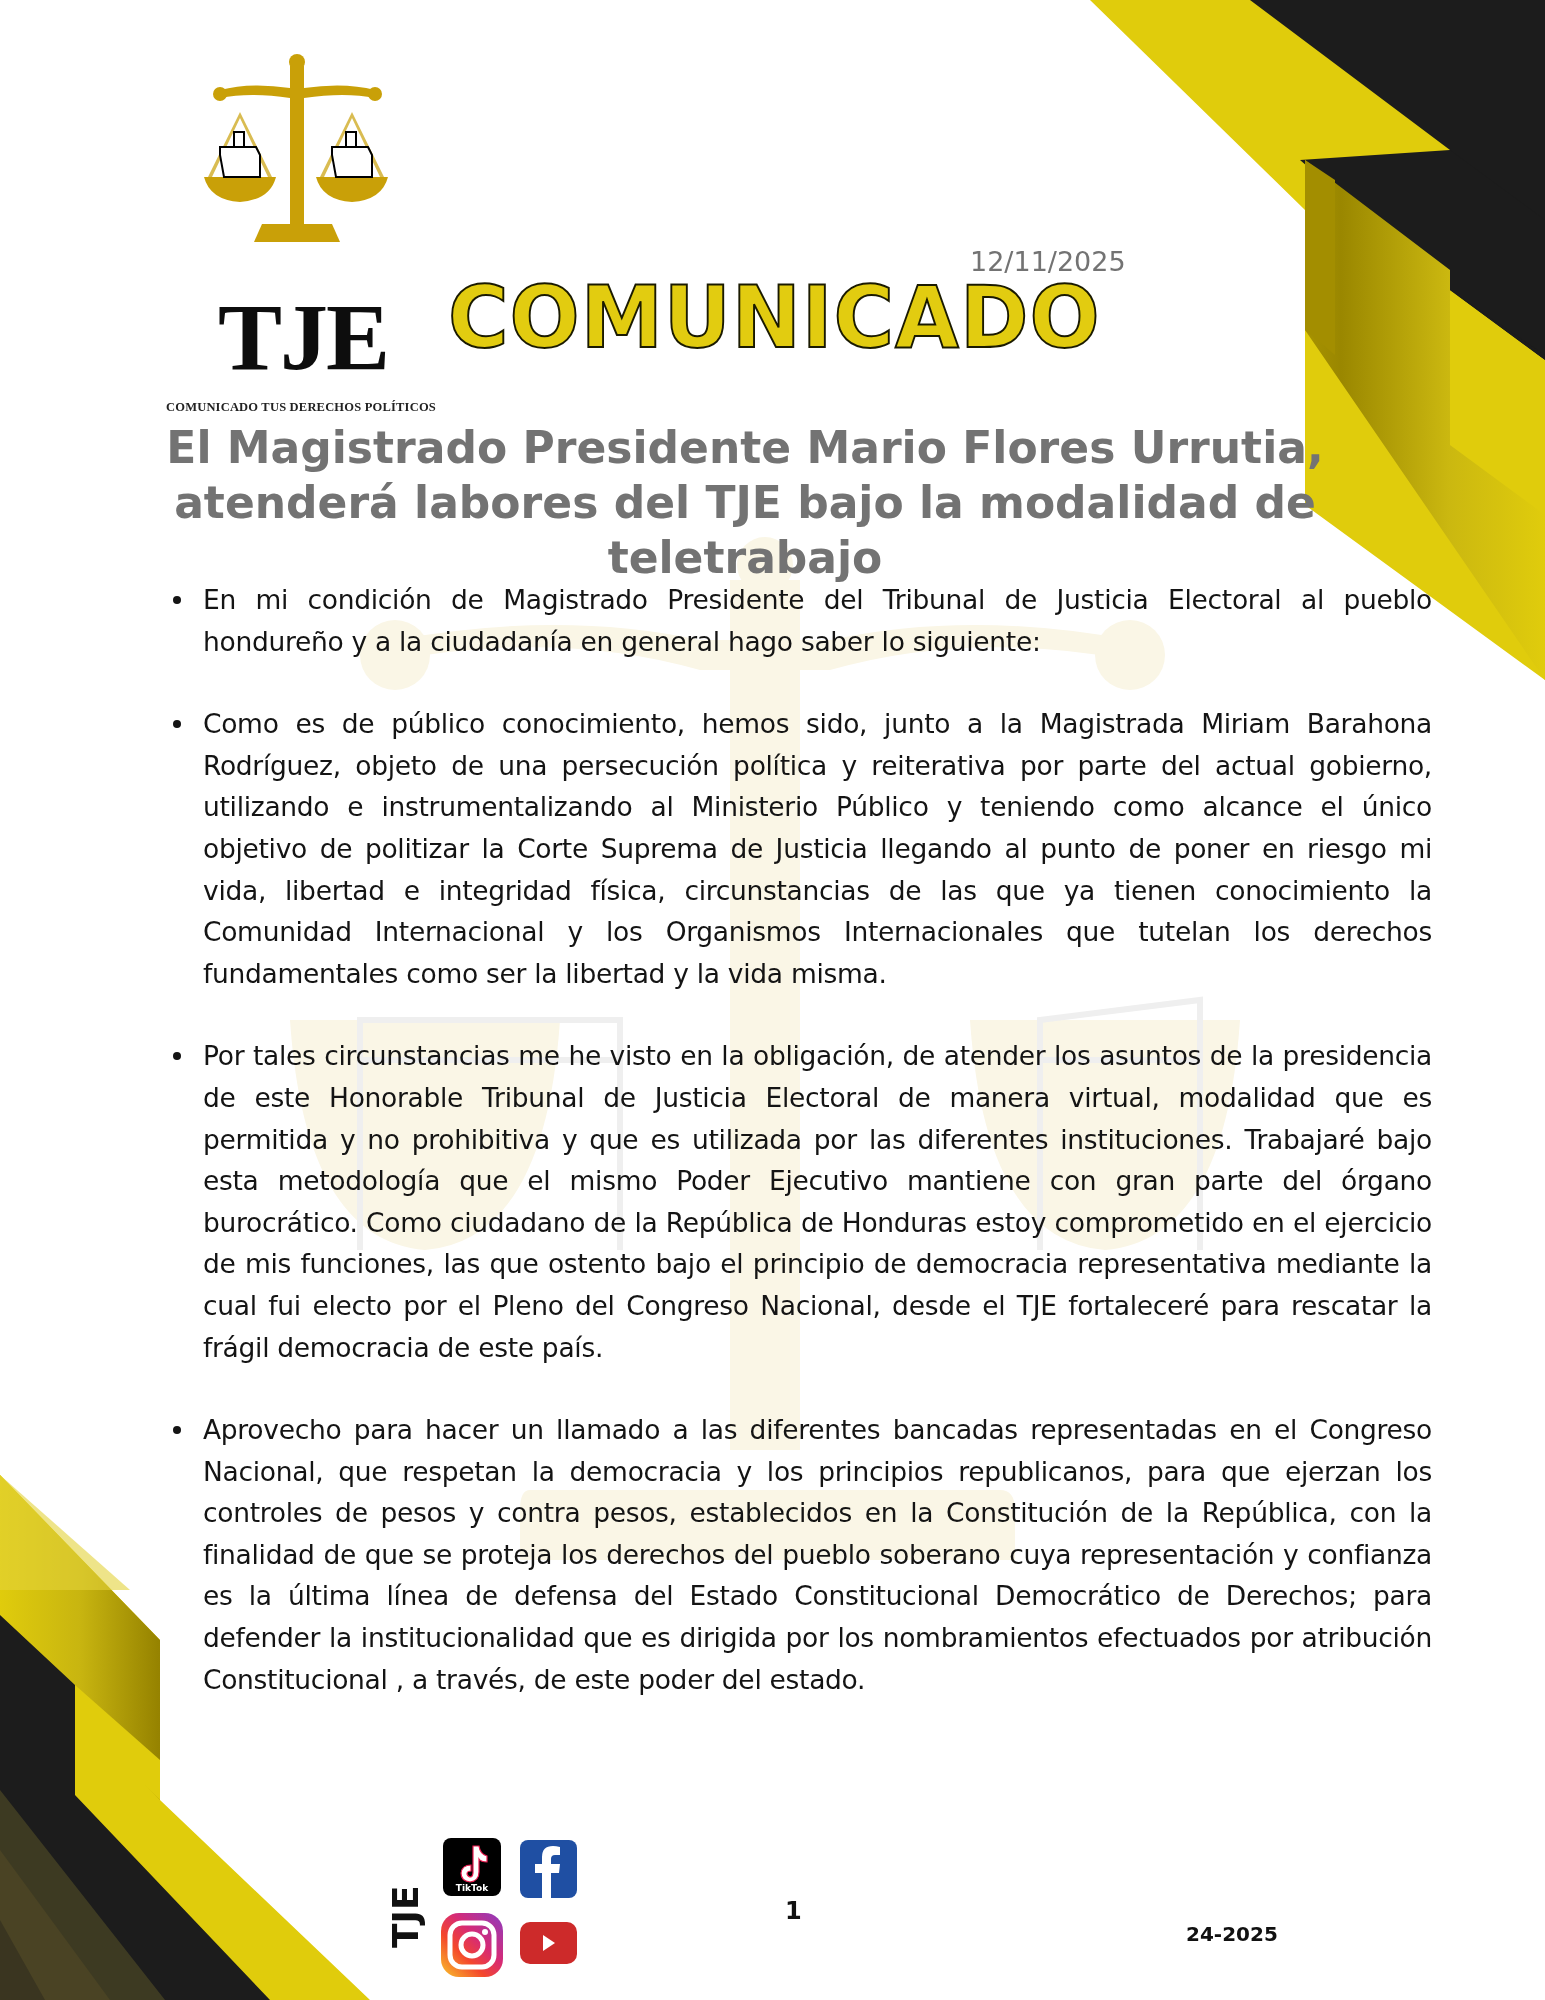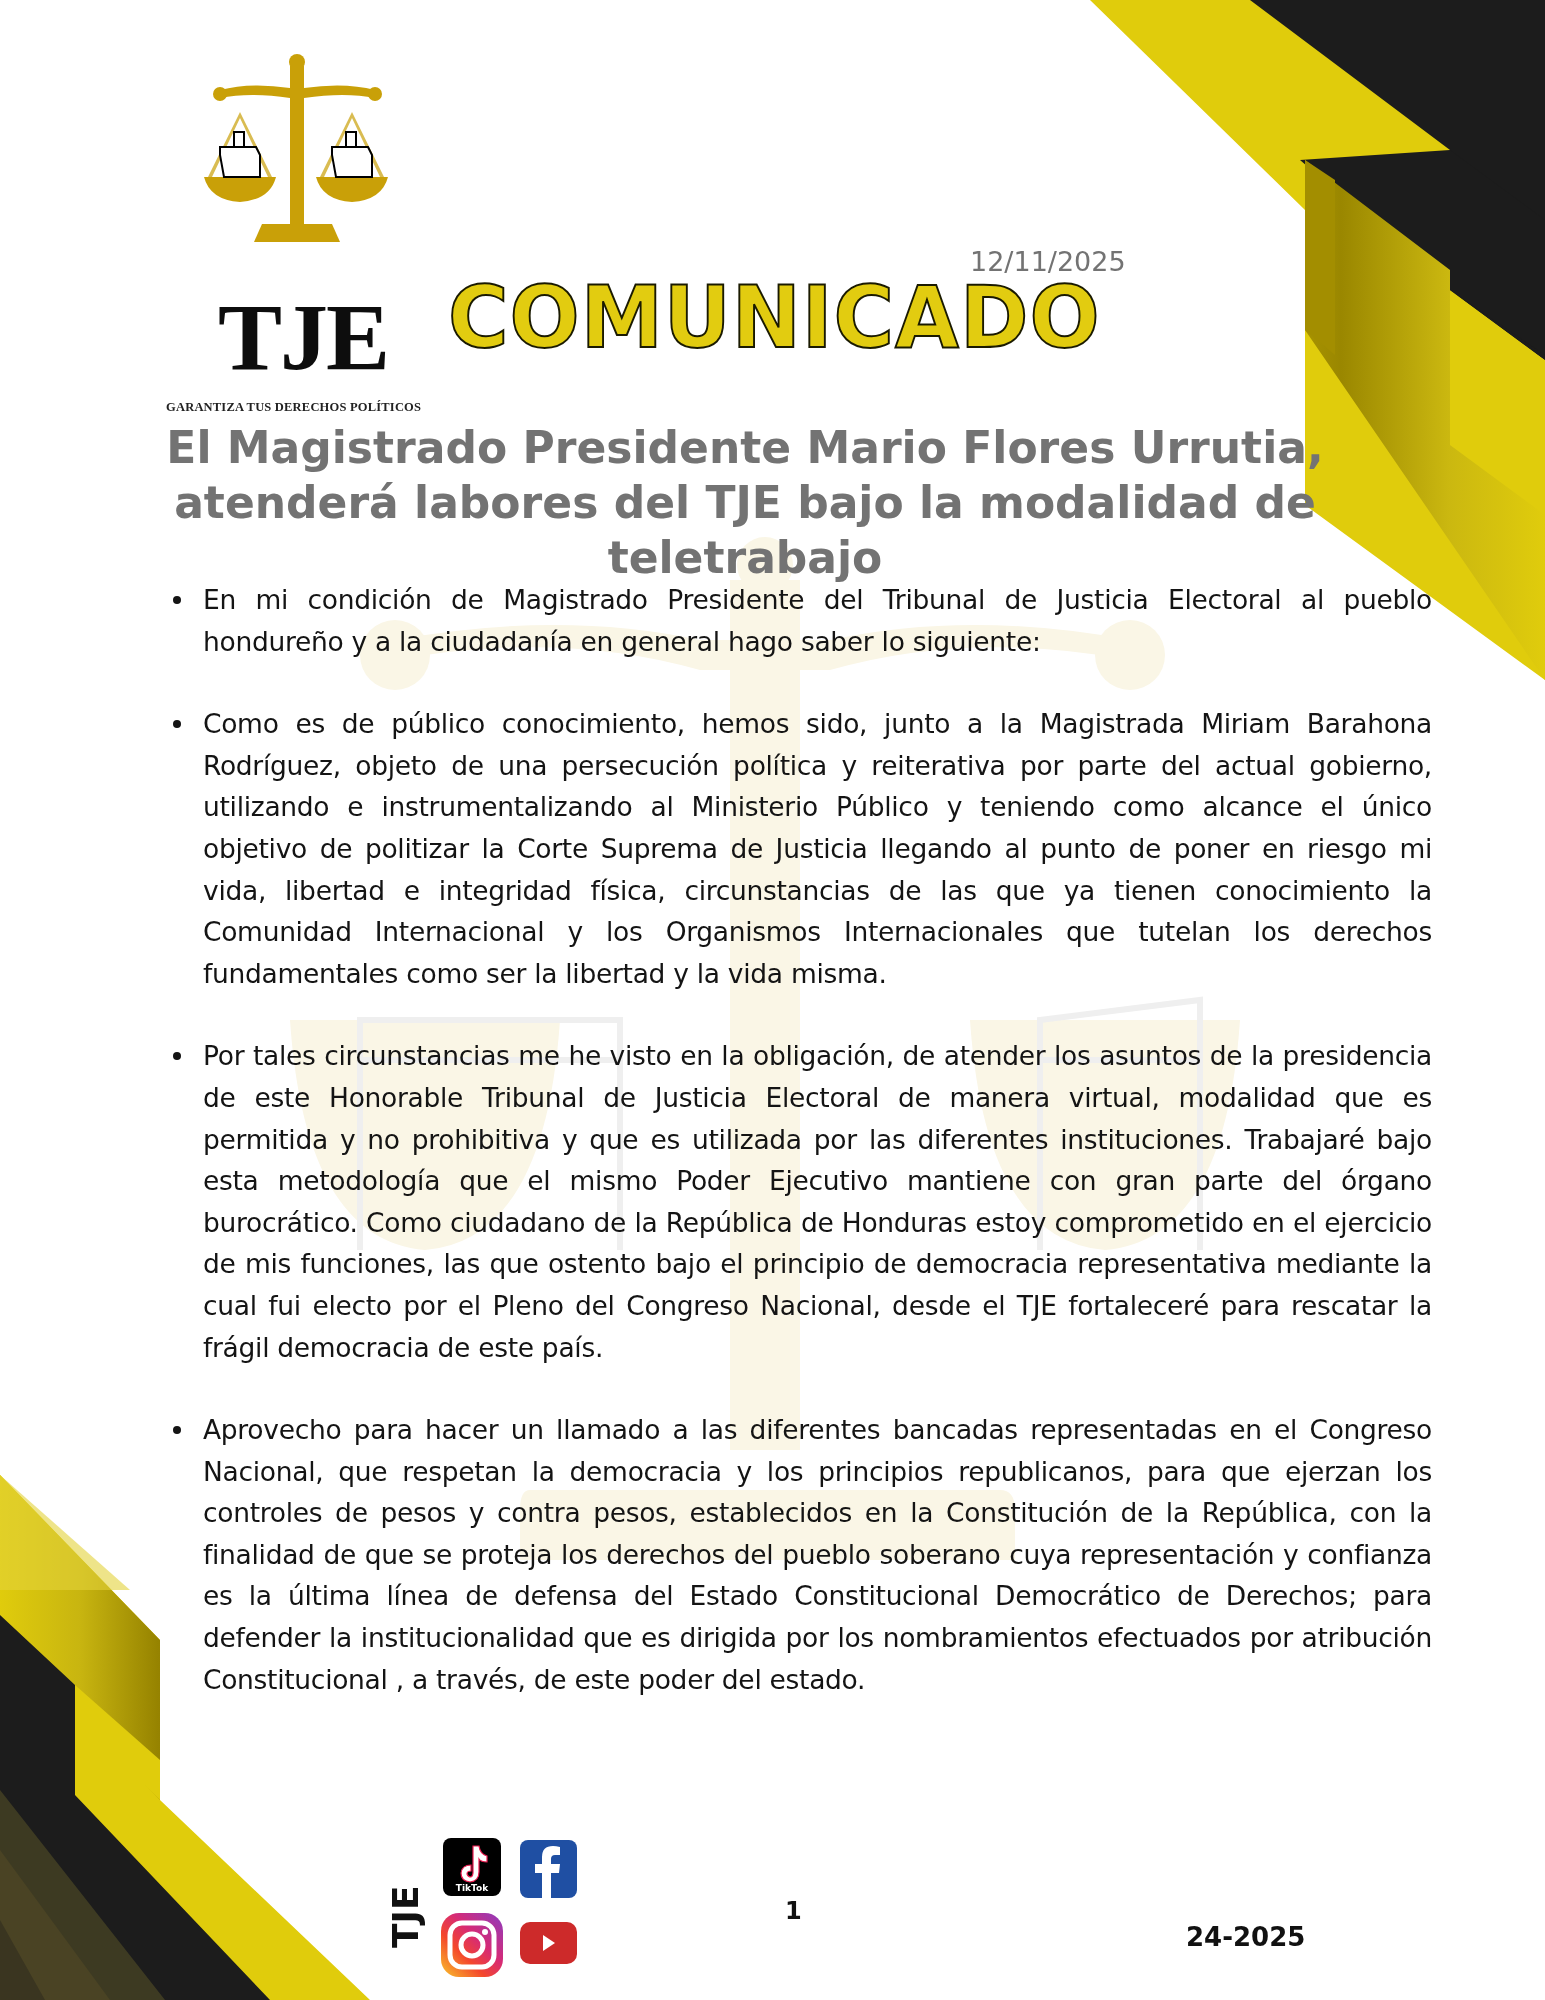--- a/index.html
+++ b/index.html
@@ -73,21 +73,21 @@
     position: absolute; left: 0px; top: 110px;
     font-family: "DejaVu Sans", sans-serif; font-weight: 700; font-size: 36px; color: #111;
     transform: rotate(-90deg); transform-origin: left top; white-space: nowrap;
   }
   .page-number {
     position: absolute; left: 785px; top: 1897px;
     font-family: "DejaVu Sans", sans-serif; font-weight: 700; font-size: 24px; color: #111;
   }
   .doc-number {
     position: absolute; left: 1186px; top: 1922px;
-    font-family: "DejaVu Sans", sans-serif; font-weight: 700; font-size: 26px; color: #111;
+    font-family: "DejaVu Sans", sans-serif; font-weight: 700; font-size: 20px; color: #111;
   }
 </style>
 </head>
 <body>
 
 <svg class="deco" viewBox="0 0 1545 2000" xmlns="http://www.w3.org/2000/svg">
   <defs>
     <linearGradient id="goldSideR" x1="0" y1="0" x2="1" y2="0">
       <stop offset="0" stop-color="#a89300"></stop>
       <stop offset="0.15" stop-color="#9a8700"></stop>
@@ -156,21 +156,21 @@
       <path d="M152 60 L120 125 L124 125 L152 66 L180 125 L184 125 Z" opacity="0.7"></path>
     </g>
     <g fill="#fff" stroke="#000" stroke-width="2">
       <polygon points="20,95 56,95 60,103 60,125 24,125 20,103"></polygon>
       <polygon points="132,95 168,95 172,103 172,125 136,125 132,103"></polygon>
       <rect x="34" y="80" width="10" height="15"></rect>
       <rect x="146" y="80" width="10" height="15"></rect>
     </g>
   </svg>
   <div class="logo-text">TJE</div>
-  <div class="logo-tagline">GARANTIZA TUS DERECHOS POLÍTICOS</div>
+  <div class="logo-tagline">COMUNICADO TUS DERECHOS POLÍTICOS</div>
 </div>
 
 <div class="date">12/11/2025</div>
 <div class="comunicado">COMUNICADO</div>
 
 <div class="title">
   <div>El Magistrado Presidente Mario Flores Urrutia,</div>
   <div>atenderá labores del TJE bajo la modalidad de teletrabajo</div>
 </div>
 

